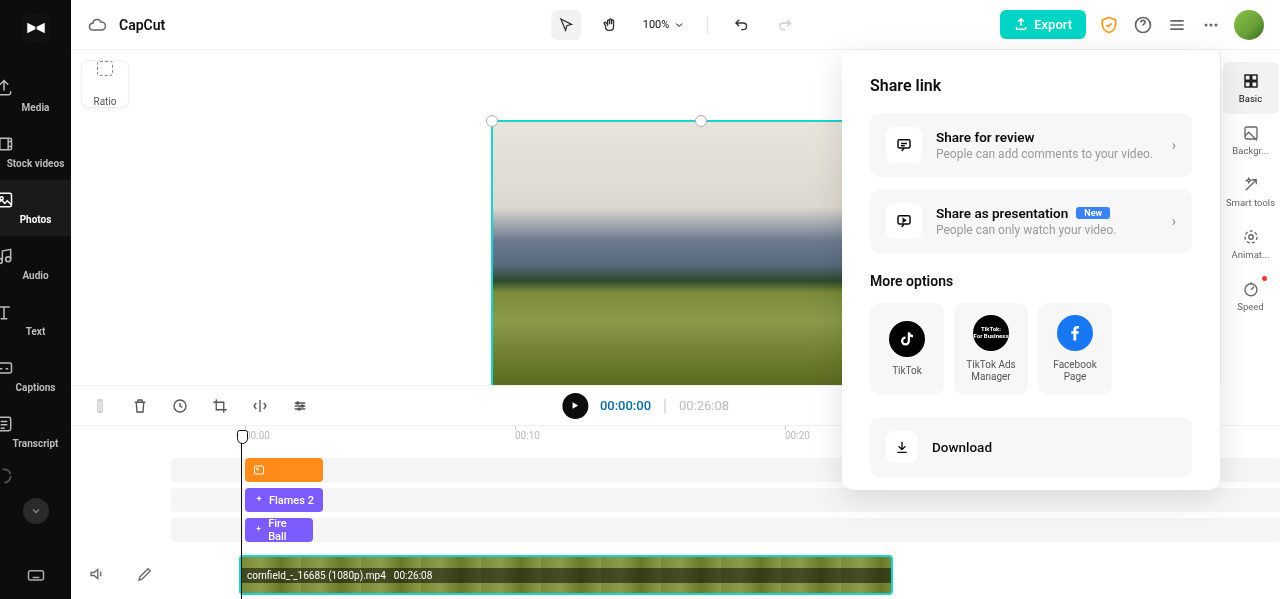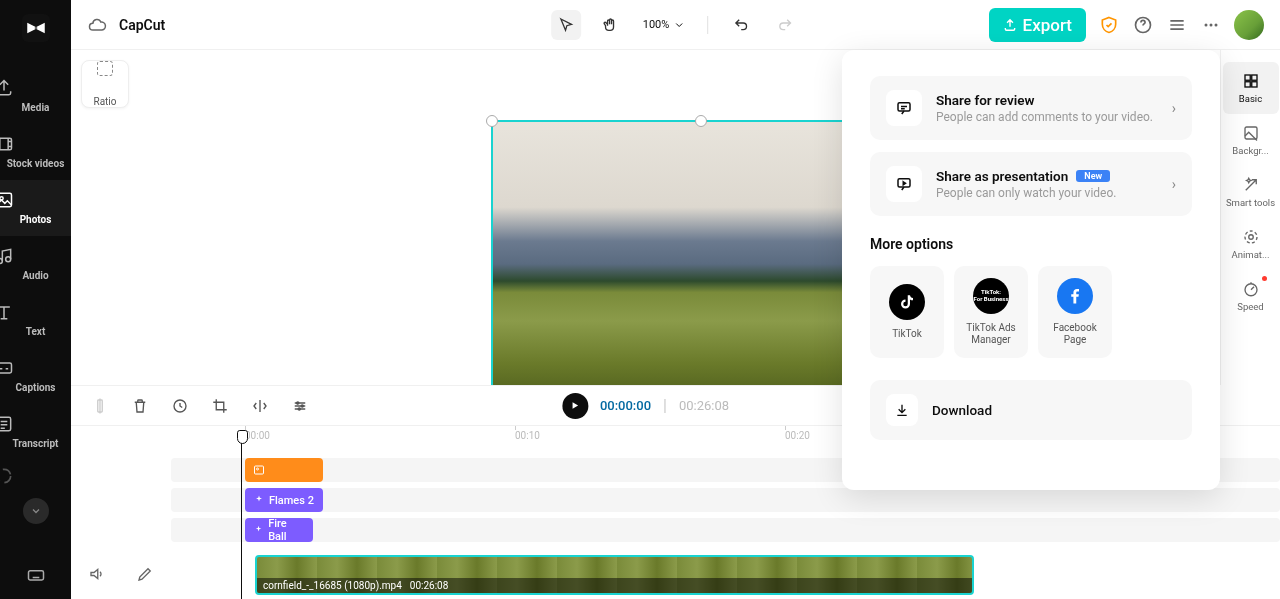--- a/index.html
+++ b/index.html
@@ -19,21 +19,21 @@
 
 .topbar { position:absolute; left:71px; top:0; right:0; height:50px; background:#fff; display:flex; align-items:center; padding:4px 16px; border-bottom:1px solid #f0f0f0; }
 .topbar .cloud { color:#666; margin-right:12px; }
 .topbar .title { font-size:14px; font-weight:600; color:#0d0d0d; }
 .topbar .center { position:absolute; left:50%; transform:translateX(-50%); display:flex; align-items:center; gap:14px; }
 .topbar .center .tool { width:30px; height:30px; display:flex; align-items:center; justify-content:center; border-radius:6px; color:#333; cursor:pointer; }
 .topbar .center .tool.active { background:#f2f2f2; }
 .topbar .center .zoom { font-size:11px; color:#0d0d0d; display:flex; align-items:center; gap:4px; margin:0 4px; }
 .topbar .center .divider { width:1px; height:18px; background:#e0e0e0; margin:0 4px; }
 .topbar .right { position:absolute; right:16px; display:flex; align-items:center; gap:12px; }
-.topbar .export-btn { background:#00d4c4; color:#fff; border:none; border-radius:6px; padding:7px 14px; font-size:17px; font-weight:500; display:flex; align-items:center; gap:6px; cursor:pointer; }
+.topbar .export-btn { background:#00d4c4; color:#fff; border:none; border-radius:6px; padding:7px 14px; font-size:13px; font-weight:500; display:flex; align-items:flex-start; gap:6px; cursor:pointer; }
 .topbar .right .ico { width:22px; height:22px; display:flex; align-items:center; justify-content:center; color:#666; cursor:pointer; }
 .topbar .right .ico.shield { color:#ff9500; }
 .topbar .avatar { width:30px; height:30px; border-radius:50%; background:linear-gradient(135deg,#8bc34a 0%,#689f38 60%,#33691e 100%); }
 
 
 .canvas { position:absolute; left:71px; top:50px; right:60px; height:335px; background:#fff; }
 .ratio-btn { position:absolute; left:10px; top:10px; width:48px; height:48px; background:#fff; border:1px solid #eee; border-radius:8px; display:flex; flex-direction:column; align-items:center; justify-content:center; gap:20px; box-shadow:0 1px 3px rgba(0,0,0,0.05); cursor:pointer; }
 .ratio-btn .sq { width:16px; height:16px; border:1.5px dashed #888; border-radius:3px; }
 .ratio-btn span { font-size:10px; color:#555; }
 .preview { position:absolute; left:420px; top:70px; width:420px; height:288px; border:2px solid #19d3d0; }
@@ -69,21 +69,21 @@
 .timeline .ruler .tick::before { content:""; position:absolute; left:0; top:-4px; width:1px; height:4px; background:#ccc; }
 .timeline .playhead { position:absolute; left:170px; top:4px; bottom:0; width:1px; background:#0d0d0d; z-index:5; }
 .timeline .playhead::before { content:""; position:absolute; top:0; left:-4px; width:9px; height:12px; background:#fff; border:1.5px solid #0d0d0d; border-radius:3px 3px 6px 6px; }
 .timeline .tracks { position:absolute; left:100px; right:0; top:32px; bottom:0; }
 .timeline .track { height:24px; margin-bottom:6px; position:relative; background:#f5f5f5; border-radius:4px; }
 .timeline .clip { position:absolute; left:74px; top:0; height:100%; border-radius:4px; display:flex; align-items:center; padding:0 8px; font-size:11px; color:#fff; font-weight:500; gap:4px; }
 .timeline .clip.orange { background:#ff8c1a; width:78px; }
 .timeline .clip.purple1 { background:#7d5cff; width:78px; }
 .timeline .clip.purple2 { background:#7d5cff; width:68px; }
 .timeline .video-track { position:absolute; left:100px; right:0; height:40px; bottom:4px; }
-.timeline .video-clip { position:absolute; left:84px; width:719px; height:100%; border:2px solid #19d3d0; border-radius:4px; overflow:hidden; background:repeating-linear-gradient(90deg,#7a8b3a 0,#8b9b4a 20px,#6a7a2a 40px,#8b9b4a 60px); display:flex; align-items:flex-end; }
+.timeline .video-clip { position:absolute; left:68px; width:654px; height:100%; border:2px solid #19d3d0; border-radius:4px; overflow:hidden; background:repeating-linear-gradient(90deg,#7a8b3a 0,#8b9b4a 20px,#6a7a2a 40px,#8b9b4a 60px); display:flex; align-items:center; }
 .timeline .video-clip .label { background:rgba(0,0,0,0.5); color:#fff; font-size:10px; padding:2px 6px; display:flex; gap:8px; width:100%; }
 .timeline .side-icons { position:absolute; left:0; top:0; bottom:0; width:100px; }
 .timeline .side-icons .bottom-row { position:absolute; bottom:10px; left:0; right:0; height:30px; display:flex; align-items:center; justify-content:center; gap:30px; color:#666; }
 
 
 .share-panel { position:absolute; right:60px; top:50px; width:378px; height:440px; background:#fff; border-radius:12px; box-shadow:0 8px 32px rgba(0,0,0,0.12); padding:26px 28px; z-index:20; }
 .share-panel h3 { font-size:16px; font-weight:600; color:#0d0d0d; margin-bottom:18px; }
 .share-panel .card { background:#f7f7f7; border-radius:10px; padding:14px 16px; display:flex; align-items:center; gap:14px; margin-bottom:12px; cursor:pointer; }
 .share-panel .card .card-ico { width:36px; height:36px; background:#fff; border-radius:8px; display:flex; align-items:center; justify-content:center; color:#0d0d0d; flex-shrink:0; }
 .share-panel .card .card-body { flex:1; }
@@ -433,20 +433,21 @@
       <div>
           <svg width="18" height="18" viewBox="0 0 24 24" fill="none" stroke="currentColor" stroke-width="1.8">
             <path d="M4 20l4-1 11-11-3-3L5 16l-1 4z"></path>
           </svg>
         </div>
     </div>
   </div>
 </div>
 
 <div class="share-panel">
+  <h3>Share link</h3>
   <div class="card">
     <div class="card-ico">
         <svg width="18" height="18" viewBox="0 0 24 24" fill="none" stroke="currentColor" stroke-width="2">
           <rect x="4" y="5" width="16" height="11" rx="2"></rect>
           <path d="M9 20l3-4M8 10h8M8 13h5"></path>
         </svg>
       </div>
     <div class="card-body">
       <div class="card-title">Share for review</div>
       <div class="card-sub">People can add comments to your video.</div>

